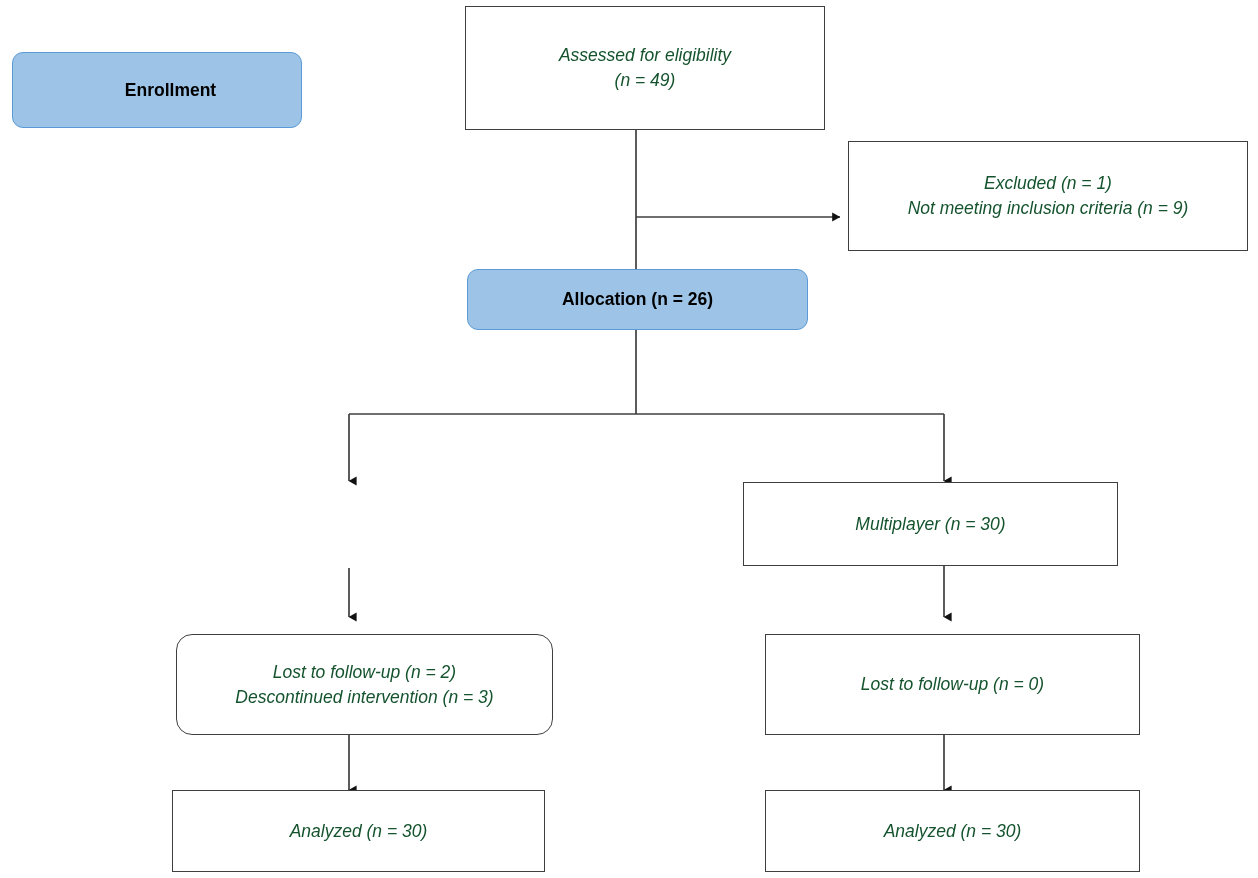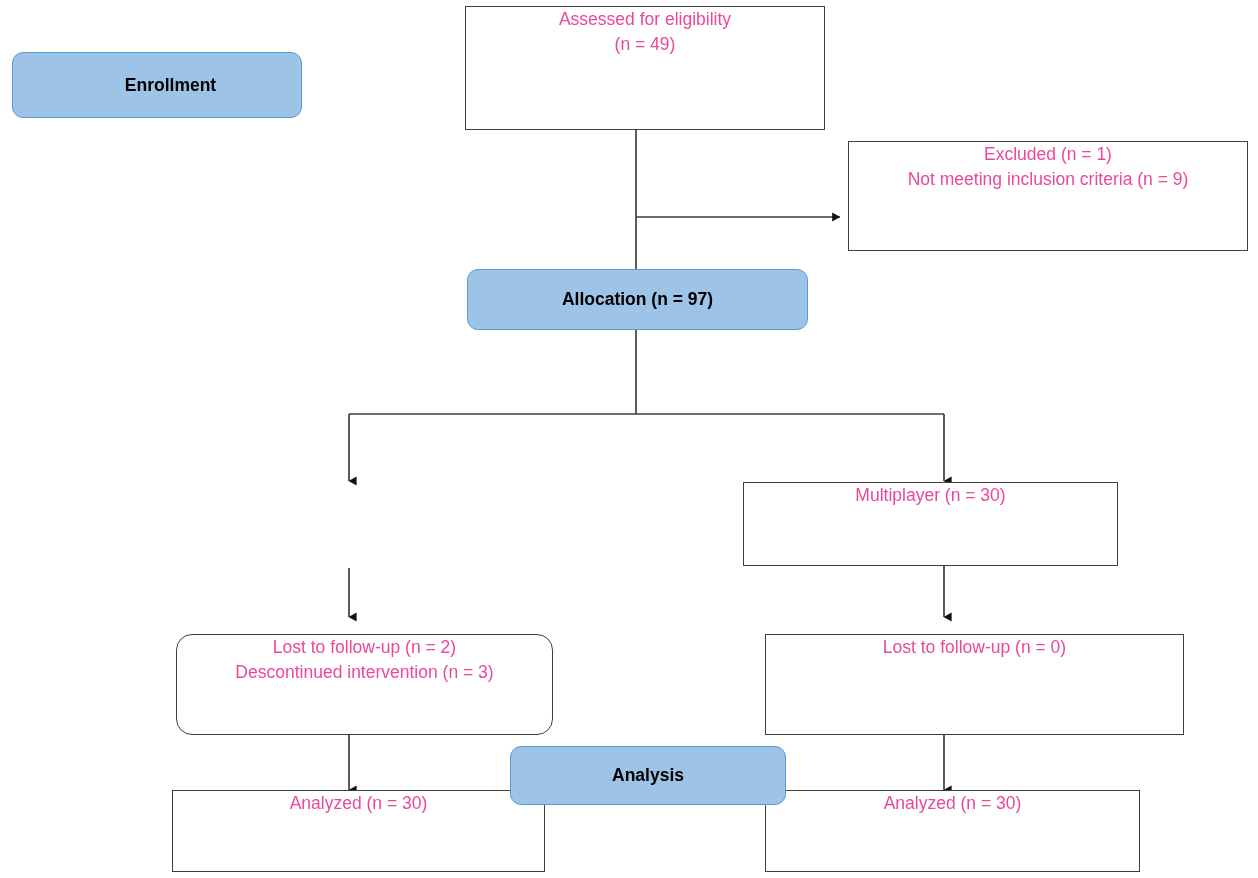--- a/index.html
+++ b/index.html
@@ -30,26 +30,27 @@
   }
   
   .box {
     position: absolute;
     box-sizing: border-box;
     border: 1.6px solid #3f3f3f;
     background: #ffffff;
     display: flex;
     flex-direction: column;
     align-items: center;
-    justify-content: flex-start;
+    justify-content: center;
     text-align: center;
-    color: #ec4899;
+    color: #14532d;
     font-size: 17.5px;
     line-height: 1.42;
     z-index: 2;
+    font-style: italic;
   }
   .box .line {
     display: block;
     white-space: nowrap;
   }
   
   .badge {
     position: absolute;
     box-sizing: border-box;
     background: #9dc3e6;
@@ -94,31 +95,28 @@
 
     <line x1="349" y1="568" x2="349" y2="617" stroke="#3f3f3f" stroke-width="1.7" marker-end="url(#arrowDown)"></line>
 
     <line x1="944" y1="566" x2="944" y2="617" stroke="#3f3f3f" stroke-width="1.7" marker-end="url(#arrowDown)"></line>
 
     <line x1="349" y1="735" x2="349" y2="790" stroke="#3f3f3f" stroke-width="1.7" marker-end="url(#arrowDown)"></line>
 
     <line x1="944" y1="735" x2="944" y2="790" stroke="#3f3f3f" stroke-width="1.7" marker-end="url(#arrowDown)"></line>
   </svg>
 
-  <div class="badge" style="left:12px; top:52px; width:290px; height:66px;padding-left:27px;">
+  <div class="badge" style="left:12px; top:52px; width:290px; height:76px;padding-left:27px;">
     <span>Enrollment</span>
   </div>
 
   <div class="badge" style="left:467px; top:269px; width:341px; height:61px;">
-    <span>Allocation (n = 97)</span>
+    <span>Allocation (n = 26)</span>
   </div>
 
-  <div class="badge" style="left:510px; top:746px; width:276px; height:59px;">
-    <span>Analysis</span>
-  </div>
 
   <div class="box" style="left:465px; top:6px; width:360px; height:124px;">
     <span class="line">Assessed for eligibility</span>
     <span class="line">(n = 49)</span>
   </div>
 
   <div class="box" style="left:848px; top:141px; width:400px; height:110px;">
     <span class="line">Excluded (n = 1)</span>
     <span class="line">Not meeting inclusion criteria (n = 9)</span>
   </div>
@@ -126,21 +124,21 @@
 
   <div class="box" style="left:743px; top:482px; width:375px; height:84px;">
     <span class="line">Multiplayer (n = 30)</span>
   </div>
 
   <div class="box" style="left:176px; top:634px; width:377px; height:101px;border-radius:16px;">
     <span class="line">Lost to follow-up  (n = 2)</span>
     <span class="line">Descontinued intervention  (n = 3)</span>
   </div>
 
-  <div class="box" style="left:765px; top:634px; width:419px; height:101px;">
+  <div class="box" style="left:765px; top:634px; width:375px; height:101px;">
     <span class="line">Lost to follow-up  (n = 0)</span>
   </div>
 
   <div class="box" style="left:172px; top:790px; width:373px; height:82px;">
     <span class="line">Analyzed  (n = 30)</span>
   </div>
 
   <div class="box" style="left:765px; top:790px; width:375px; height:82px;">
     <span class="line">Analyzed  (n = 30)</span>
   </div>

